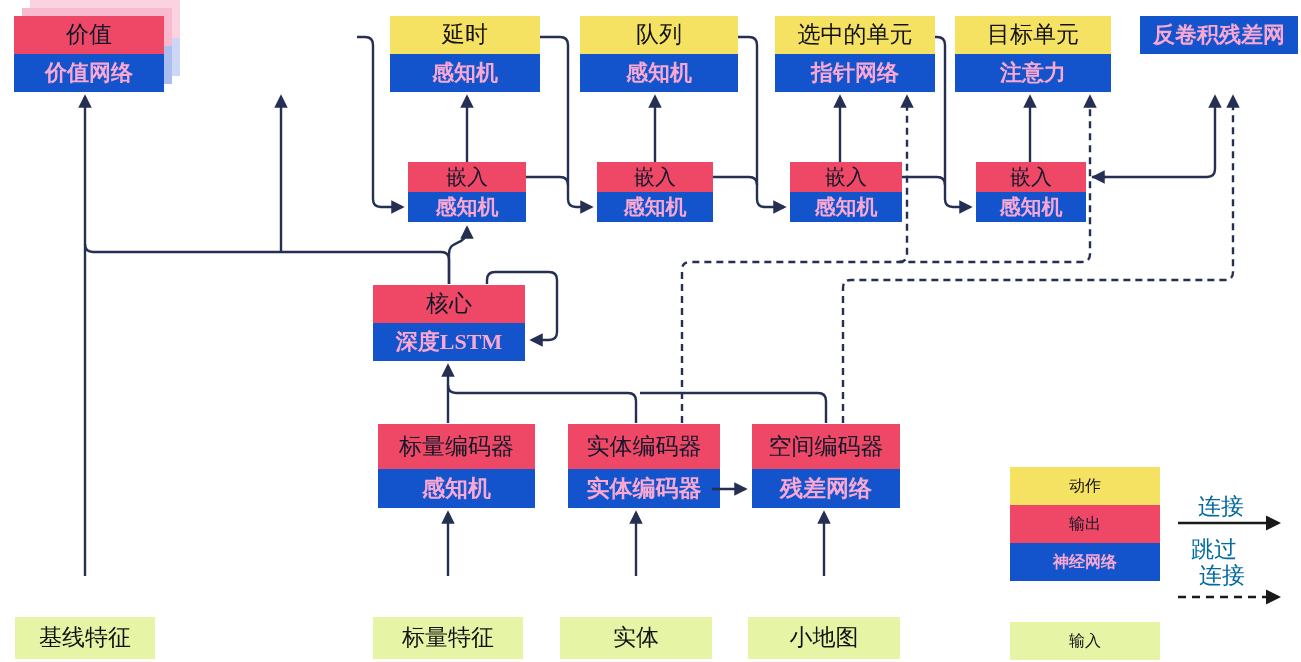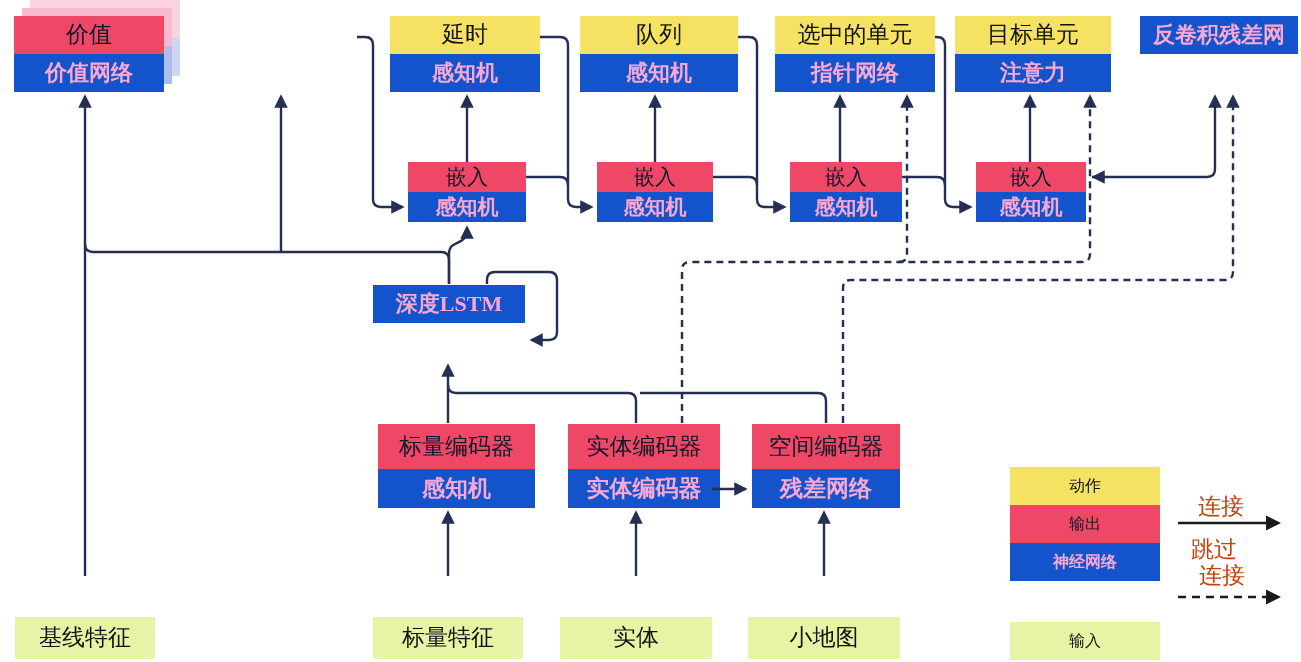--- a/index.html
+++ b/index.html
@@ -21,21 +21,21 @@
   .seg.shadow-pink2{background:#fbd2e0;}
   .seg.shadow-blue2{background:#ccd7f6;}
   .h38{height:38px;line-height:38px;font-size:23px;}
   .b38{height:38px;line-height:38px;font-size:22px;}
   .h30{height:30px;line-height:30px;font-size:21px;}
   .b30{height:30px;line-height:30px;font-size:21px;}
   .h45{height:45px;line-height:45px;font-size:23px;}
   .b39{height:39px;line-height:39px;font-size:23px;}
   .greenbox{height:42px;line-height:42px;font-size:23px;}
   .legend-row{height:38px;line-height:38px;font-size:16px;}
-  .legend-label{position:absolute;text-align:center;font-size:23px;color:#c2410c;height:25px;line-height:25px;}
+  .legend-label{position:absolute;text-align:center;font-size:23px;color:#0369a1;height:25px;line-height:25px;}
   svg.wires{position:absolute;left:0;top:0;z-index:10;pointer-events:none;}
   .zmain{z-index:3;} .zsh1{z-index:2;} .zsh2{z-index:1;}
 </style>
 </head>
 <body>
 
 <div class="canvas">
 
   <div class="node zsh2" style="left:30px;top:0px;width:150px;">
     <span class="seg h38 shadow-pink2"></span>
@@ -81,20 +81,21 @@
   <div class="node zmain" style="left:790px;top:162px;width:112px;">
     <span class="seg h30 output">嵌入</span>
     <span class="seg b30 net">感知机</span>
   </div>
   <div class="node zmain" style="left:976px;top:162px;width:110px;">
     <span class="seg h30 output">嵌入</span>
     <span class="seg b30 net">感知机</span>
   </div>
 
   <div class="node zmain" style="left:373px;top:285px;width:152px;">
+    <span class="seg h38 output">核心</span>
     <span class="seg b38 net">深度LSTM</span>
   </div>
 
   <div class="node zmain" style="left:378px;top:424px;width:157px;">
     <span class="seg h45 output">标量编码器</span>
     <span class="seg b39 net">感知机</span>
   </div>
   <div class="node zmain" style="left:560px;top:424px;width:152px;padding-left:8px;">
     <span class="seg h45 output">实体编码器</span>
     <span class="seg b39 net">实体编码器</span>

